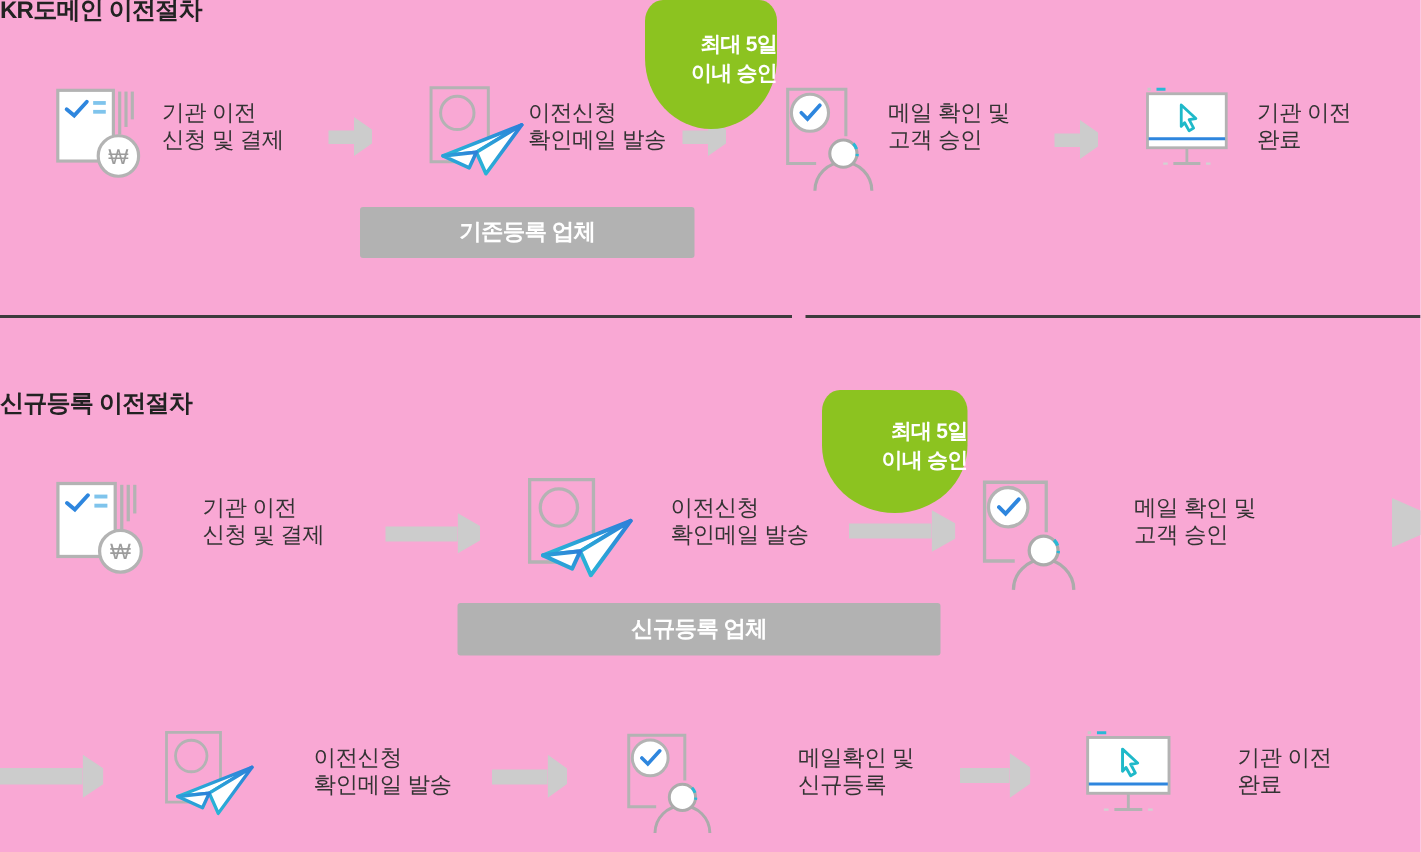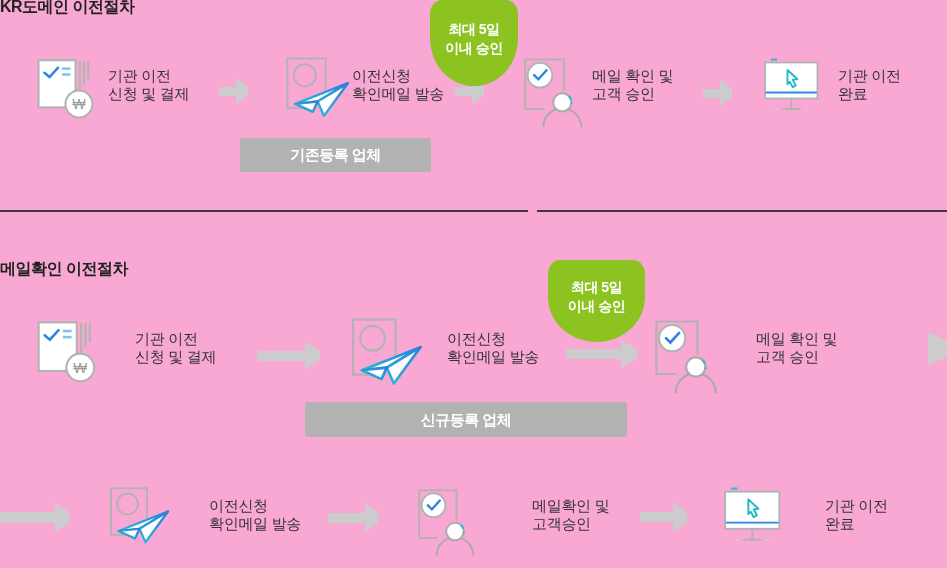--- a/index.html
+++ b/index.html
@@ -6,21 +6,21 @@
   .stage{position:relative;width:947px;height:568px;background:#f9a8d4;overflow:hidden;
          font-family:"Liberation Sans",sans-serif;padding-left:46px;}
   .sec-title{position:absolute;font-size:16px;font-weight:bold;color:#222;letter-spacing:-0.5px;}
   .step-label{position:absolute;font-size:15px;line-height:18px;color:#333;letter-spacing:-0.3px;}
   .step-label span{display:block;}
   .arrow{position:absolute;display:flex;align-items:center;}
   .tail{background:#cccccc;}
   .head{background:#cccccc;clip-path:polygon(0 0,100% 32%,100% 68%,0 100%);}
   .head-cut{position:absolute;background:#cccccc;clip-path:polygon(0 0,100% 40%,100% 60%,0 100%);}
   .badge{position:absolute;background:#8cc320;color:#fff;font-weight:bold;font-size:14px;
-         line-height:19px;text-align:center;letter-spacing:-0.5px;
+         line-height:19px;text-align:right;letter-spacing:-0.5px;
          border-radius:12px 12px 50% 50% / 14px 14px 55% 55%;
          display:flex;flex-direction:column;justify-content:center;z-index:3;padding-bottom:8px;box-sizing:border-box;}
   .badge span{display:block;}
   .bar{position:absolute;background:#b2b2b2;color:#fff;font-weight:bold;font-size:15px;
        letter-spacing:-0.5px;text-align:center;border-radius:2px;}
   .divider{position:absolute;height:2px;background:#3c3c3c;}
   svg.ic{position:absolute;overflow:visible;}
 </style>
 </head>
 <body>
@@ -125,28 +125,28 @@
     </div>
 
     <svg class="ic" style="left:762px;top:57px;" width="60" height="62" viewBox="0 0 80 82">
         <use href="#sym-monitor"></use>
       </svg>
     <div class="step-label" style="left:838px;top:67px;">
       <span>기관 이전</span>
       <span>완료</span>
     </div>
 
-    <div class="bar" style="left:240px;top:138px;width:191px;height:34px;line-height:34px;">기존등록 업체</div>
+    <div class="bar" style="left:240px;top:138px;width:223px;height:34px;line-height:34px;">기존등록 업체</div>
   </div>
 
   <div class="divider" style="left:0;top:210px;width:528px;"></div>
   <div class="divider" style="left:537px;top:210px;width:410px;"></div>
 
   <div>
-    <div class="sec-title" style="left:0;top:259px;">메일확인 이전절차</div>
+    <div class="sec-title" style="left:0;top:259px;">신규등록 이전절차</div>
 
     <svg class="ic" style="left:36px;top:318px;" width="66" height="66" viewBox="0 0 76 76">
         <use href="#sym-payment"></use>
       </svg>
     <div class="step-label" style="left:135px;top:330px;">
       <span>기관 이전</span>
       <span>신청 및 결제</span>
     </div>
 
     <div class="arrow" style="left:257px;top:342px;">
@@ -200,21 +200,21 @@
     <div class="arrow" style="left:328px;top:503px;">
       <div class="tail" style="width:37px;height:10px;"></div>
       <div class="head" style="width:13px;height:29px;"></div>
     </div>
 
     <svg class="ic" style="left:415px;top:487px;" width="64" height="70" viewBox="0 0 80 88">
         <use href="#sym-approve"></use>
       </svg>
     <div class="step-label" style="left:532px;top:497px;">
       <span>메일확인 및</span>
-      <span>고객승인</span>
+      <span>신규등록</span>
     </div>
 
     <div class="arrow" style="left:640px;top:502px;">
       <div class="tail" style="width:33px;height:10px;"></div>
       <div class="head" style="width:14px;height:30px;"></div>
     </div>
 
     <svg class="ic" style="left:722px;top:486px;" width="62" height="64" viewBox="0 0 80 82">
         <use href="#sym-monitor"></use>
       </svg>

